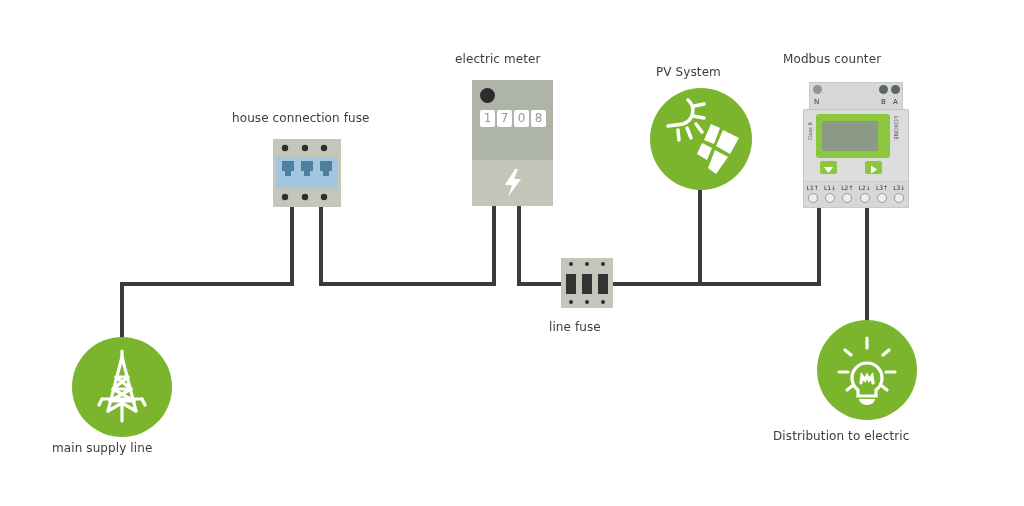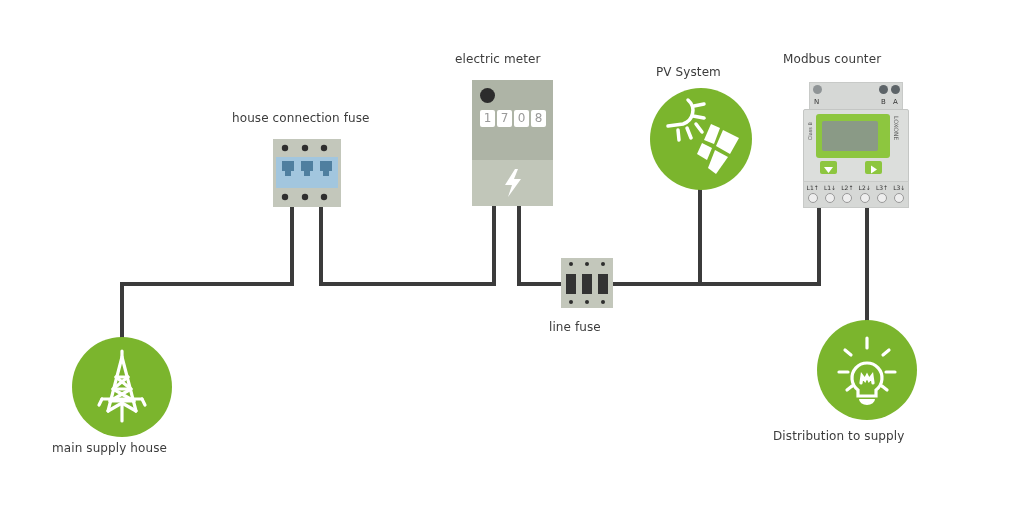--- a/index.html
+++ b/index.html
@@ -149,31 +149,31 @@
       <line x1="41" y1="52" x2="59" y2="52"></line>
       <line x1="38" y1="64" x2="62" y2="64"></line>
       <line x1="30" y1="62" x2="70" y2="62"></line>
       <path d="M44 40 L59 52 M56 40 L41 52 M41 52 L62 64 M59 52 L38 64"></path>
       <path d="M36 74 L50 66 L64 74"></path>
       <line x1="50" y1="66" x2="50" y2="84"></line>
       <path d="M30 62 L27 68 M70 62 L73 68"></path>
     </g>
   </svg>
 </div>
-<div class="label" style="left:52px; top:441px;">main supply house</div>
+<div class="label" style="left:52px; top:441px;">main supply line</div>
 
 <div class="circle" style="left:817px; top:320px; width:100px; height:100px;">
   <svg class="abs" style="left:0; top:0;" width="100" height="100" viewBox="0 0 100 100">
     <g stroke="#fff" stroke-width="3.2" fill="none" stroke-linecap="round">
       <line x1="50" y1="18" x2="50" y2="28"></line>
       <line x1="28" y1="30" x2="34" y2="35"></line>
       <line x1="72" y1="30" x2="66" y2="35"></line>
       <line x1="22" y1="52" x2="31" y2="52"></line>
       <line x1="78" y1="52" x2="69" y2="52"></line>
       <line x1="30" y1="70" x2="35" y2="66"></line>
       <line x1="70" y1="70" x2="65" y2="66"></line>
       <path d="M41 70 A15 15 0 1 1 59 70 L59 76 L41 76 Z"></path>
       <path d="M44 63 L45 56 L48 60 L50 56 L52 60 L55 56 L56 63"></path>
     </g>
     <path d="M42 79 h16 a8 6 0 0 1 -16 0 z" fill="#fff"></path>
   </svg>
 </div>
-<div class="label" style="left:773px; top:429px;">Distribution to supply</div>
+<div class="label" style="left:773px; top:429px;">Distribution to electric</div>
 
 </body></html>

